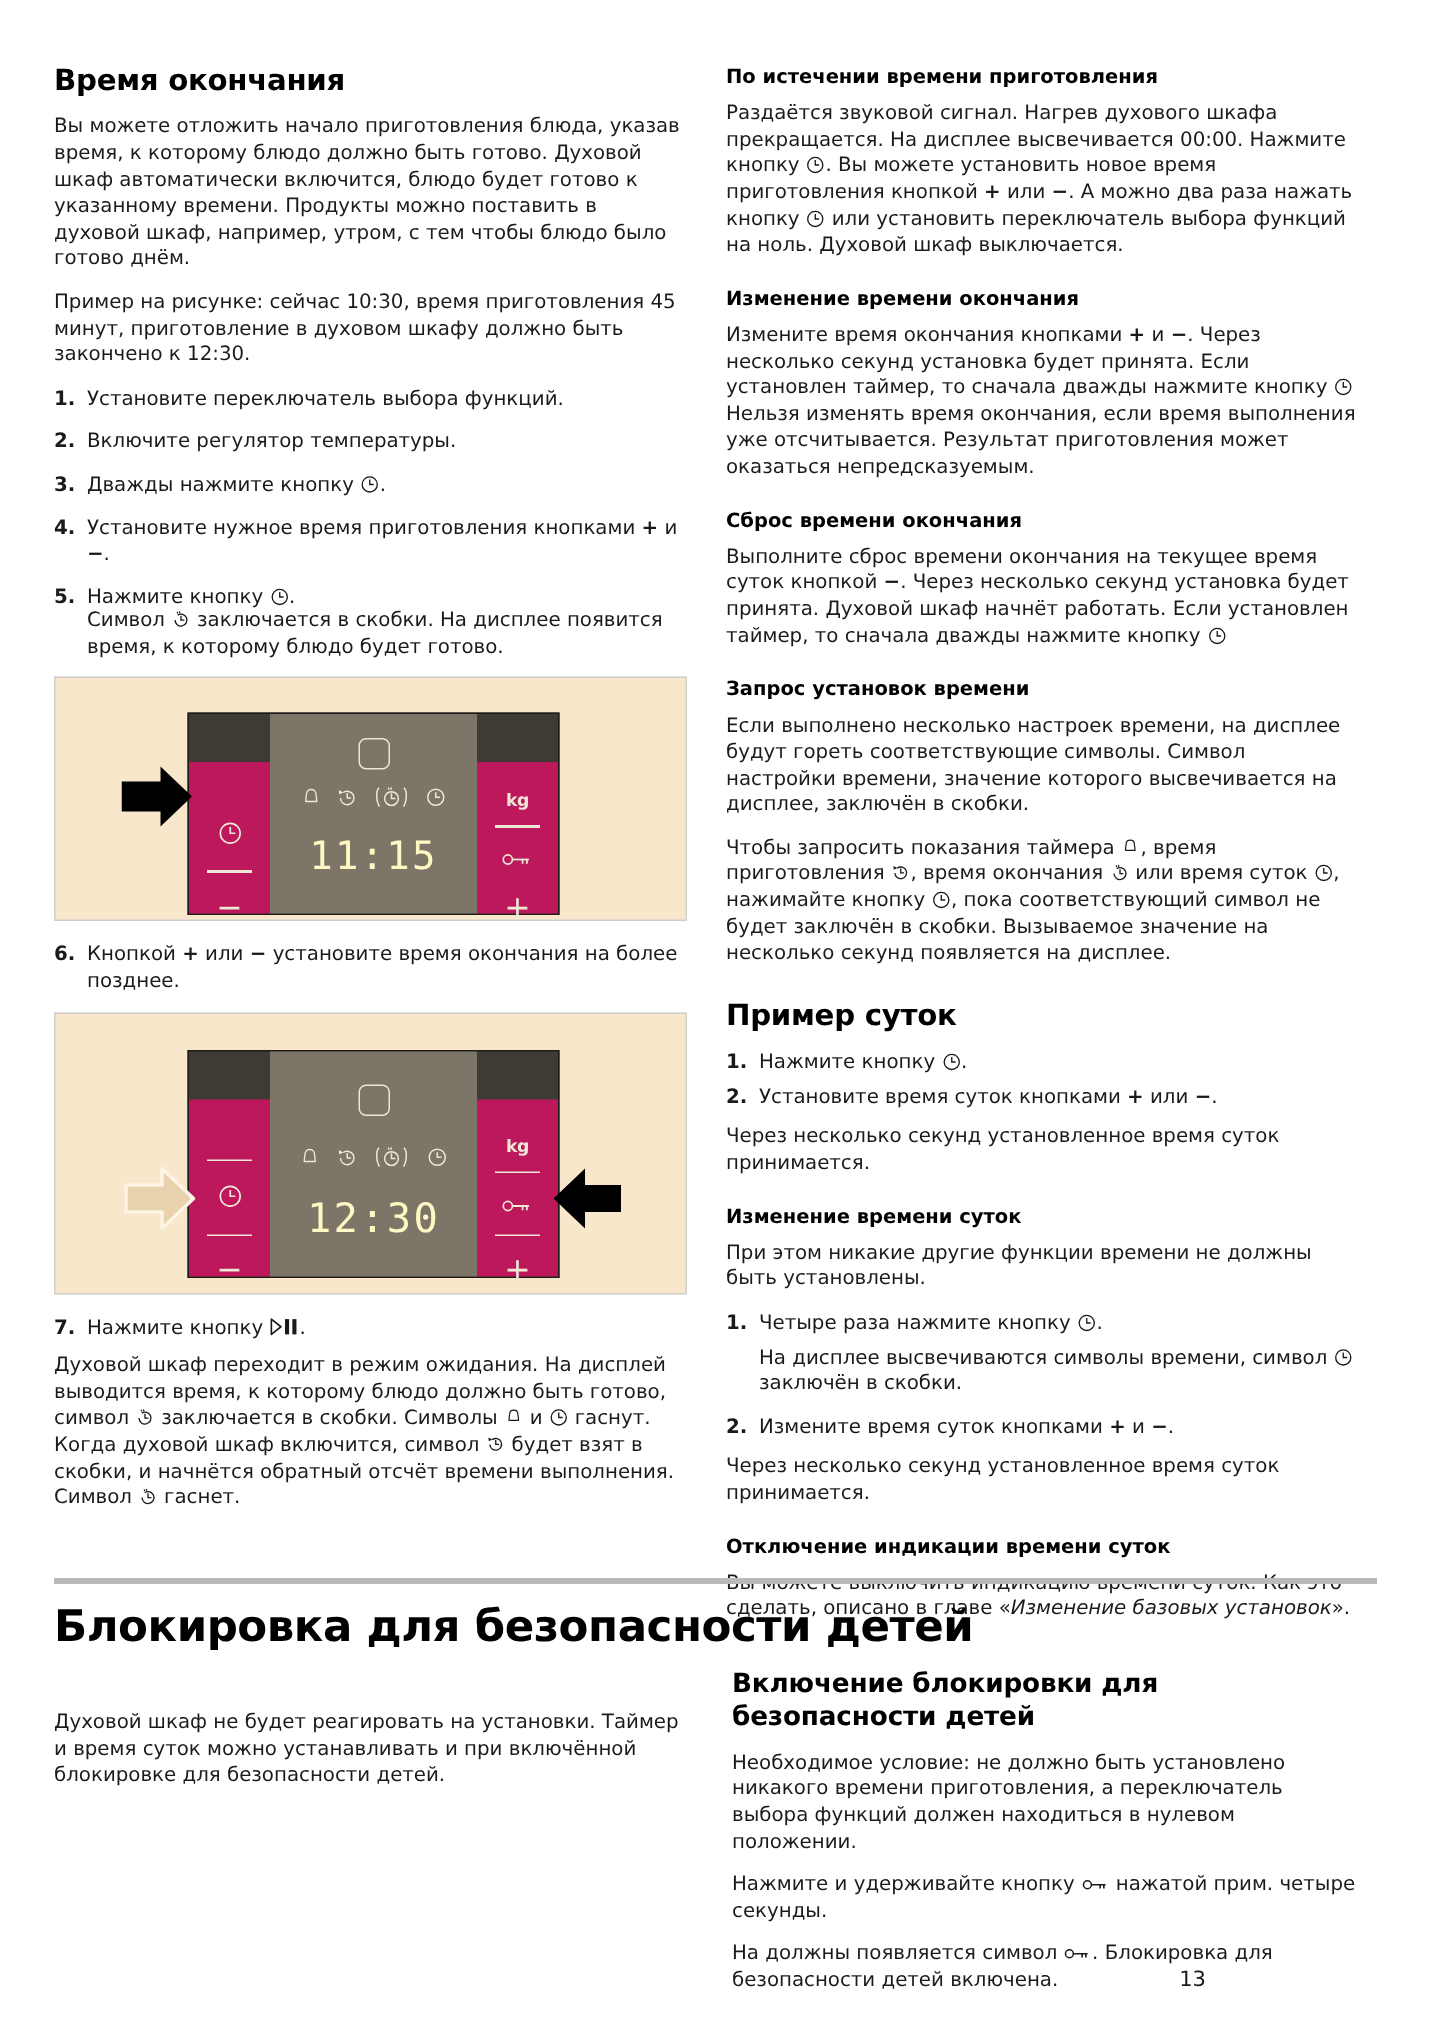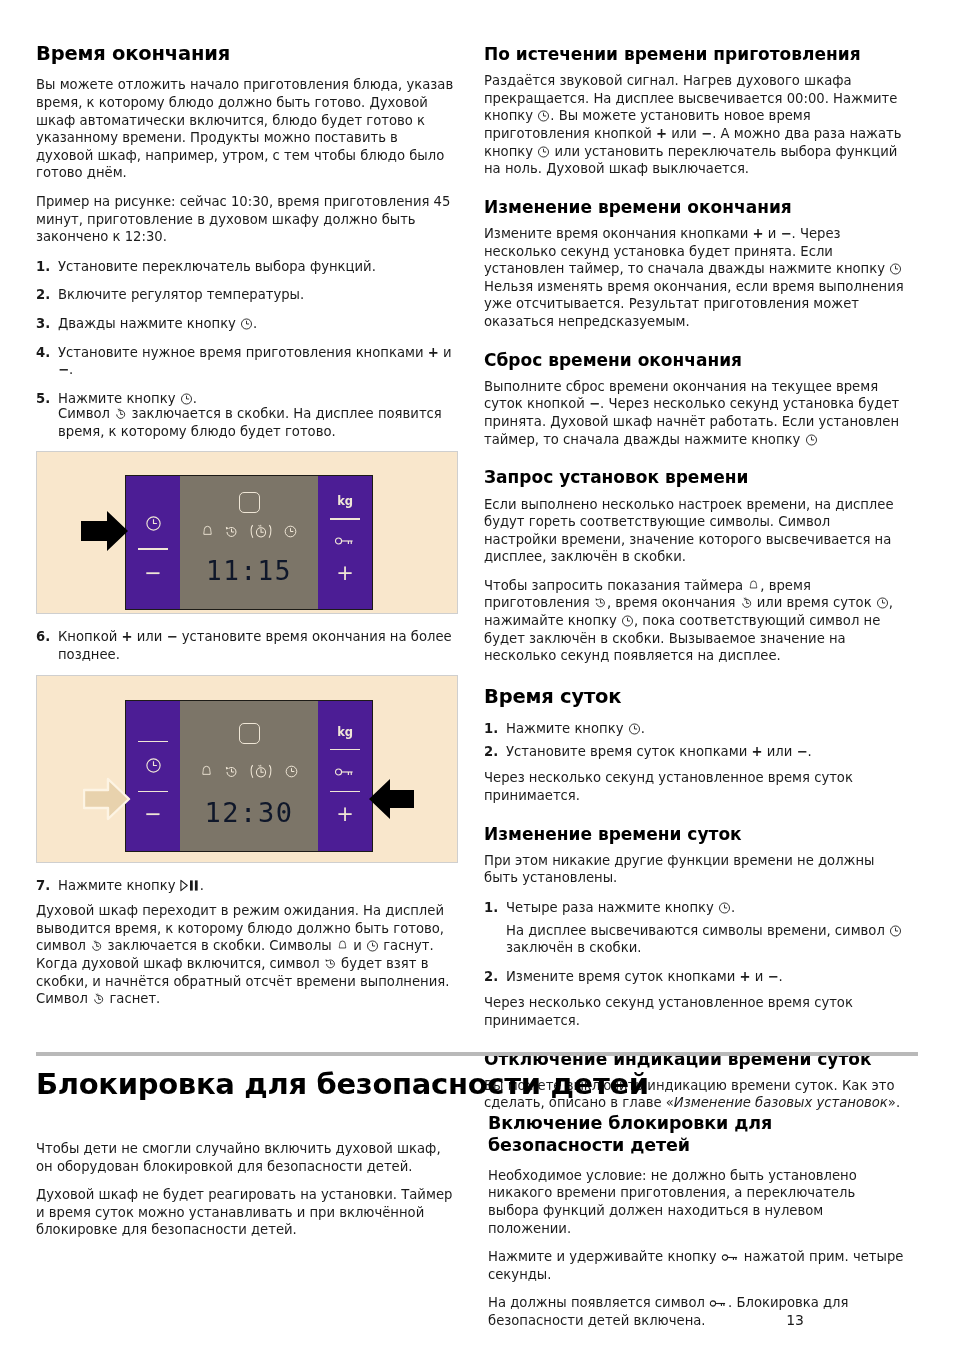--- a/index.html
+++ b/index.html
@@ -16,21 +16,21 @@
 
   .col { position:absolute; width:422px; }
   .col-left  { left: 36px;  top: 42px; }
   .col-right { left: 484px; top: 44px; }
 
   h2.sec {
     font-size: 19.5px; font-weight: bold; letter-spacing: -0.2px;
     margin: 0 0 11px 0; line-height: 1.2; color:#000;
   }
   h3.sub {
-    font-size: 17px; font-weight: bold;
+    font-size: 13px; font-weight: bold;
     margin: 19px 0 7px 0; line-height: 1.25; color:#000;
   }
   h3.sub.first { margin-top: 0; }
   p.body {
     font-size: 13.2px; line-height: 17.6px; margin: 0 0 11px 0;
     color:#1b1b1b;
   }
   p.body:last-child { margin-bottom: 0; }
 
   ol.steps { list-style:none; margin: 12px 0 0 0; padding:0; }
@@ -65,42 +65,43 @@
   .panel {
     position:absolute;
     display:flex;
     background:#3f3b34;
     border: 1px solid #1d1b17;
   }
   .fig1 .panel { left: 88px; top: 23px; width: 248px; height: 135px; }
   .fig2 .panel { left: 88px; top: 24px; width: 248px; height: 152px; }
 
   .side {
-    position:relative; width: 54px; background:#4c1d95;
+    position:relative; width: 54px; background:#be185d;
     flex: 0 0 54px;
+    margin-top: 32px;
   }
   .center {
     position:relative; flex: 1 1 auto; background:#7c7568;
   }
 
   .cell {
     position:absolute; left:0; width:100%;
     display:flex; align-items:center; justify-content:center;
     color:#f6eee0;
   }
   .divider {
     position:absolute; left:12px; right:12px; height:1.4px;
     background:#efe6d6;
   }
 
   .dispnum {
     position:absolute; left:0; width:100%;
     text-align:center;
     font-family: "DejaVu Sans Mono", "Liberation Mono", monospace;
-    color:#0f172a;
+    color:#fef9c3;
     font-size: 26px; letter-spacing: 1.5px; font-weight: 500;
   }
   .fig2 .dispnum { font-size: 27px; }
 
   .sqbox {
     position:absolute; border:1.6px solid #efe6d6; border-radius:5px;
     width:21px; height:21px; left:50%; margin-left:-10.5px;
   }
 
   .kg {
@@ -413,21 +414,21 @@
             <path d="M8.2 5.5 V9.1 H11" fill="none" stroke="#1a1a1a" stroke-width="1.1"></path>
             <path d="M5 2.2 l0.7 1.5 M7 2 l0.2 1.5" stroke="#1a1a1a" stroke-width="1" fill="none"></path>
           </svg></span><span> или время суток </span><span class="g"><svg width="13" height="13" viewBox="0 0 16 16">
             <circle cx="8" cy="8.6" r="6.2" fill="none" stroke="#1a1a1a" stroke-width="1.1"></circle>
             <path d="M8 4.6 V8.6 H11.2" fill="none" stroke="#1a1a1a" stroke-width="1.1"></path>
           </svg></span><span>, нажимайте кнопку </span><span class="g"><svg width="13" height="13" viewBox="0 0 16 16">
             <circle cx="8" cy="8.6" r="6.2" fill="none" stroke="#1a1a1a" stroke-width="1.1"></circle>
             <path d="M8 4.6 V8.6 H11.2" fill="none" stroke="#1a1a1a" stroke-width="1.1"></path>
           </svg></span><span>, пока соответствующий символ не будет заключён в скобки. Вызываемое значение на несколько секунд появляется на дисплее.</span></p>
 
-    <h2 class="sec" style="margin-top:20px;">Время суток</h2>
+    <h2 class="sec" style="margin-top:20px;">Пример суток</h2>
 
     <ol class="steps">
       <li style="margin-bottom:5px;">
         <span class="num">1.</span>
         <span>Нажмите кнопку </span><span class="g"><svg width="13" height="13" viewBox="0 0 16 16">
               <circle cx="8" cy="8.6" r="6.2" fill="none" stroke="#1a1a1a" stroke-width="1.1"></circle>
               <path d="M8 4.6 V8.6 H11.2" fill="none" stroke="#1a1a1a" stroke-width="1.1"></path>
             </svg></span><span>.</span>
       </li>
     </ol>
@@ -465,21 +466,20 @@
     <h3 class="sub">Отключение индикации времени суток</h3>
     <p class="body"><span>Вы можете выключить индикацию времени суток. Как это сделать, описано в главе «</span><span class="ital">Изменение базовых установок</span><span>».</span></p>
   </div>
 
   <div class="rule" style="top:1052px;"></div>
   <div style="position:absolute; left:36px; top:1068px; width:882px;">
     <h1 class="chapter">Блокировка для безопасности детей</h1>
   </div>
 
   <div style="position:absolute; left:36px; top:1140px; width:422px;">
-    <p class="body">Чтобы дети не смогли случайно включить духовой шкаф, он оборудован блокировкой для безопасности детей.</p>
     <p class="body">Духовой шкаф не будет реагировать на установки. Таймер и время суток можно устанавливать и при включённой блокировке для безопасности детей.</p>
   </div>
 
   <div style="position:absolute; left:488px; top:1113px; width:422px;">
     <h2 class="sec2">Включение блокировки для безопасности детей</h2>
     <p class="body">Необходимое условие: не должно быть установлено никакого времени приготовления, а переключатель выбора функций должен находиться в нулевом положении.</p>
     <p class="body"><span>Нажмите и удерживайте кнопку </span><span class="g"><svg width="19" height="11" viewBox="0 0 26 14">
             <circle cx="5.4" cy="7" r="3.6" fill="none" stroke="#1a1a1a" stroke-width="1.4"></circle>
             <path d="M9 7 H22" stroke="#1a1a1a" stroke-width="1.5"></path>
             <path d="M17 7 V10.4 M20.4 7 V10.4" stroke="#1a1a1a" stroke-width="1.5"></path>

